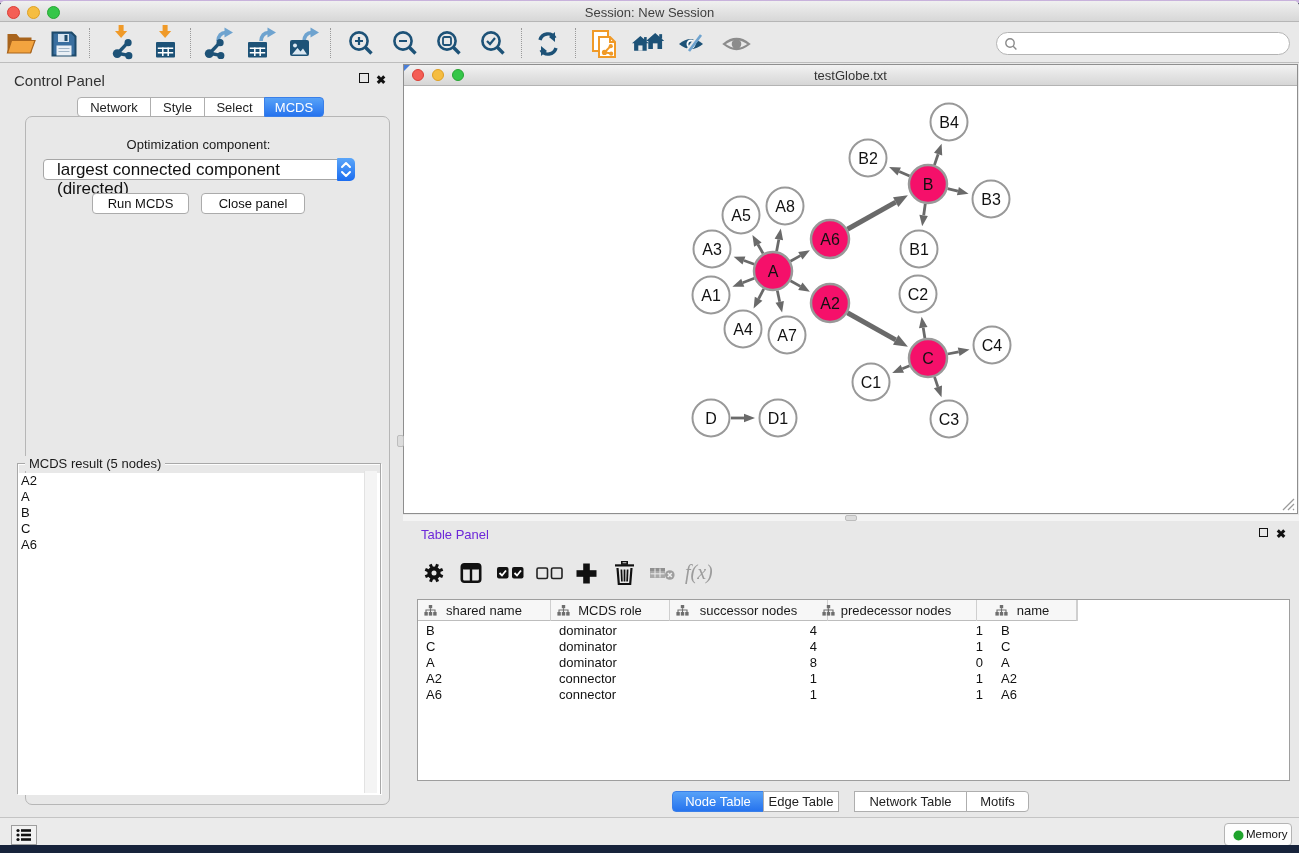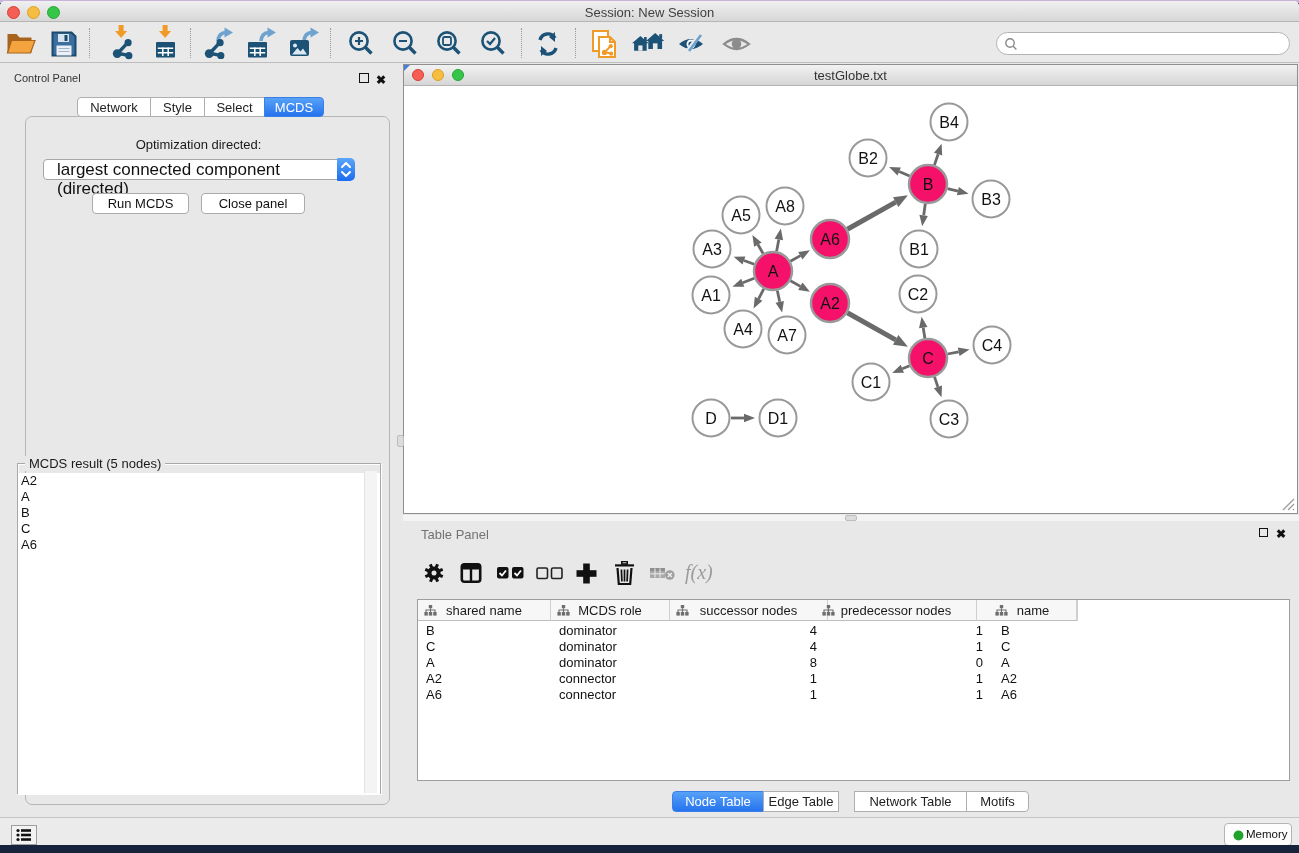--- a/index.html
+++ b/index.html
@@ -8,40 +8,40 @@
 .abs { position:absolute; }
 #topstrip { left:0; top:0; width:1299px; height:3px; background:#c8b2dc; }
 #appwin { left:0; top:1px; width:1299px; height:844px; background:#e8e8e8; border-radius:5px 5px 0 0; overflow:hidden; }
 #titlebar { left:0; top:0; width:1299px; height:21px; background:linear-gradient(#f0f0f0,#d7d7d7); border-bottom:1px solid #b6b6b6; border-radius:5px 5px 0 0; }
 .tl { border-radius:50%; width:13px; height:13px; top:5px; }
 #title { width:100%; text-align:center; top:4px; font-size:13px; color:#404040; }
 #toolbar { left:0; top:22px; width:1299px; height:40px; background:#e9e9e9; border-bottom:1px solid #bdbdbd; }
 .tsep { top:5px; width:0px; height:30px; border-left:1px dotted #9a9a9a; }
 #searchbox { left:996px; top:9px; width:294px; height:23px; background:#fff; border:1px solid #b3b3b3; border-radius:12px; }
 
-#cptitle { left:14px; top:71px; font-size:11px; color:#333; }
+#cptitle { left:14px; top:71px; font-size:15px; color:#333; }
 .fbtn { top:72px; font-weight:bold; color:#111; font-size:12px; }
 .tab { top:96px; height:20px; background:#fff; border:1px solid #aeaeae; color:#222; font-size:13px; text-align:center; line-height:19px; }
 .tabsel { background:linear-gradient(#57a2f8,#2673ee); color:#fff; border-color:#3a7fe8; }
 #cpbody { left:25px; top:115px; width:365px; height:689px; border:1px solid #b6b6b6; border-radius:7px; background:#e8e8e8; }
 #optlabel { left:25px; top:136px; width:347px; text-align:center; font-size:13px; color:#1a1a1a; }
 #combo { left:43px; top:158px; width:311px; height:21px; background:#fff; border:1px solid #a6a6a6; border-radius:4px; font-size:17px; color:#111; line-height:19px; padding-left:13px; }
 #combobtn { left:337px; top:157px; width:18px; height:23px; background:linear-gradient(#5ba6f9,#1b6cf0); border-radius:1px 5px 5px 1px; }
 .btn { top:192px; height:21px; background:#fff; border:1px solid #ababab; border-radius:4px; font-size:13px; color:#111; text-align:center; line-height:19px; }
 #mcdsbox { left:17px; top:462px; width:364px; height:331px; border:1px solid #a8a8a8; box-shadow:inset 1px 1px 0 rgba(255,255,255,0.9), 1px 1px 0 rgba(255,255,255,0.9); }
 #mcdslegend { left:25px; top:455px; background:#e8e8e8; padding:0 4px; font-size:13px; color:#1a1a1a; }
 #mcdslist { left:18px; top:472px; width:362px; height:322px; background:#fff; font-size:13px; color:#111; }
 #mcdslist div { padding-left:3px; height:16px; line-height:16px; }
 #mcdsscroll { left:364px; top:470px; width:13px; height:322px; background:#f4f4f4; border-left:1px solid #e2e2e2; }
 
 #netwin { left:403px; top:63px; width:895px; height:450px; background:#fff; border:1px solid #8e8e8e; }
 #nettitle { left:0; top:0; width:893px; height:21px; background:linear-gradient(#f2f2f2,#d6d6d6); border-bottom:1px solid #b3b3b3; }
 #netcontent { left:0; top:22px; width:893px; height:426px; background:#fff; }
 
-#tptitle { left:421px; top:526px; font-size:13px; color:#737373; }
+#tptitle { left:421px; top:526px; font-size:13px; color:#6d28d9; }
 #tptoolbar { left:417px; top:553px; width:873px; height:40px; }
 #tbl { left:417px; top:598px; width:873px; height:182px; background:#fff; border:1px solid #9e9e9e; }
 #tblhead { left:0; top:0; width:659px; height:21px; background:#f7f7f7; border-bottom:1px solid #bdbdbd; border-right:1px solid #cfcfcf; }
 .th { top:0; height:21px; border-right:1px solid #cfcfcf; font-size:13px; color:#1a1a1a; text-align:center; line-height:21px; } .th span { display:inline-block; }
 .row { height:16px; font-size:13px; color:#111; }
 .cell { position:absolute; height:16px; line-height:16px; }
 .bottomtab { top:790px; height:21px; background:#fff; border:1px solid #aeaeae; color:#222; font-size:13px; text-align:center; line-height:20px; }
 
 #statusbar { left:0; top:816px; width:1299px; height:29px; background:#ebebeb; border-top:1px solid #c4c4c4; }
 #listbtn { left:11px; top:824px; width:26px; height:20px; background:#f2f2f2; border:1px solid #9e9e9e; }
@@ -208,21 +208,21 @@
   </div>
 
   <div id="cptitle" class="abs">Control Panel</div>
   <div class="fbtn abs" style="left:359px; top:72px; width:10px; height:10px; border:1.5px solid #111;"></div>
   <div class="fbtn abs" style="left:376px;">✖</div>
   <div id="cpbody" class="abs"></div>
   <div class="tab abs" style="left:77px; width:74px; border-radius:4px 0 0 4px;">Network</div>
   <div class="tab abs" style="left:150px; width:55px;">Style</div>
   <div class="tab abs" style="left:204px; width:61px;">Select</div>
   <div class="tab tabsel abs" style="left:264px; width:60px; border-radius:0 4px 4px 0;text-align:center;">MCDS</div>
-  <div id="optlabel" class="abs">Optimization directed:</div>
+  <div id="optlabel" class="abs">Optimization component:</div>
   <div id="combo" class="abs">largest connected component (directed)</div>
   <div id="combobtn" class="abs"><svg width="18" height="23" viewBox="0 0 18 23">
         <path d="M5 9 L9 5 L13 9" fill="none" stroke="#fff" stroke-width="2" stroke-linecap="round" stroke-linejoin="round"></path>
         <path d="M5 14 L9 18 L13 14" fill="none" stroke="#fff" stroke-width="2" stroke-linecap="round" stroke-linejoin="round"></path>
       </svg></div>
   <div class="btn abs" style="left:92px; width:97px;">Run MCDS</div>
   <div class="btn abs" style="left:201px; width:104px;">Close panel</div>
   <div id="mcdsbox" class="abs"></div>
   <div id="mcdslegend" class="abs">MCDS result (5 nodes)</div>
   <div id="mcdslist" class="abs">

